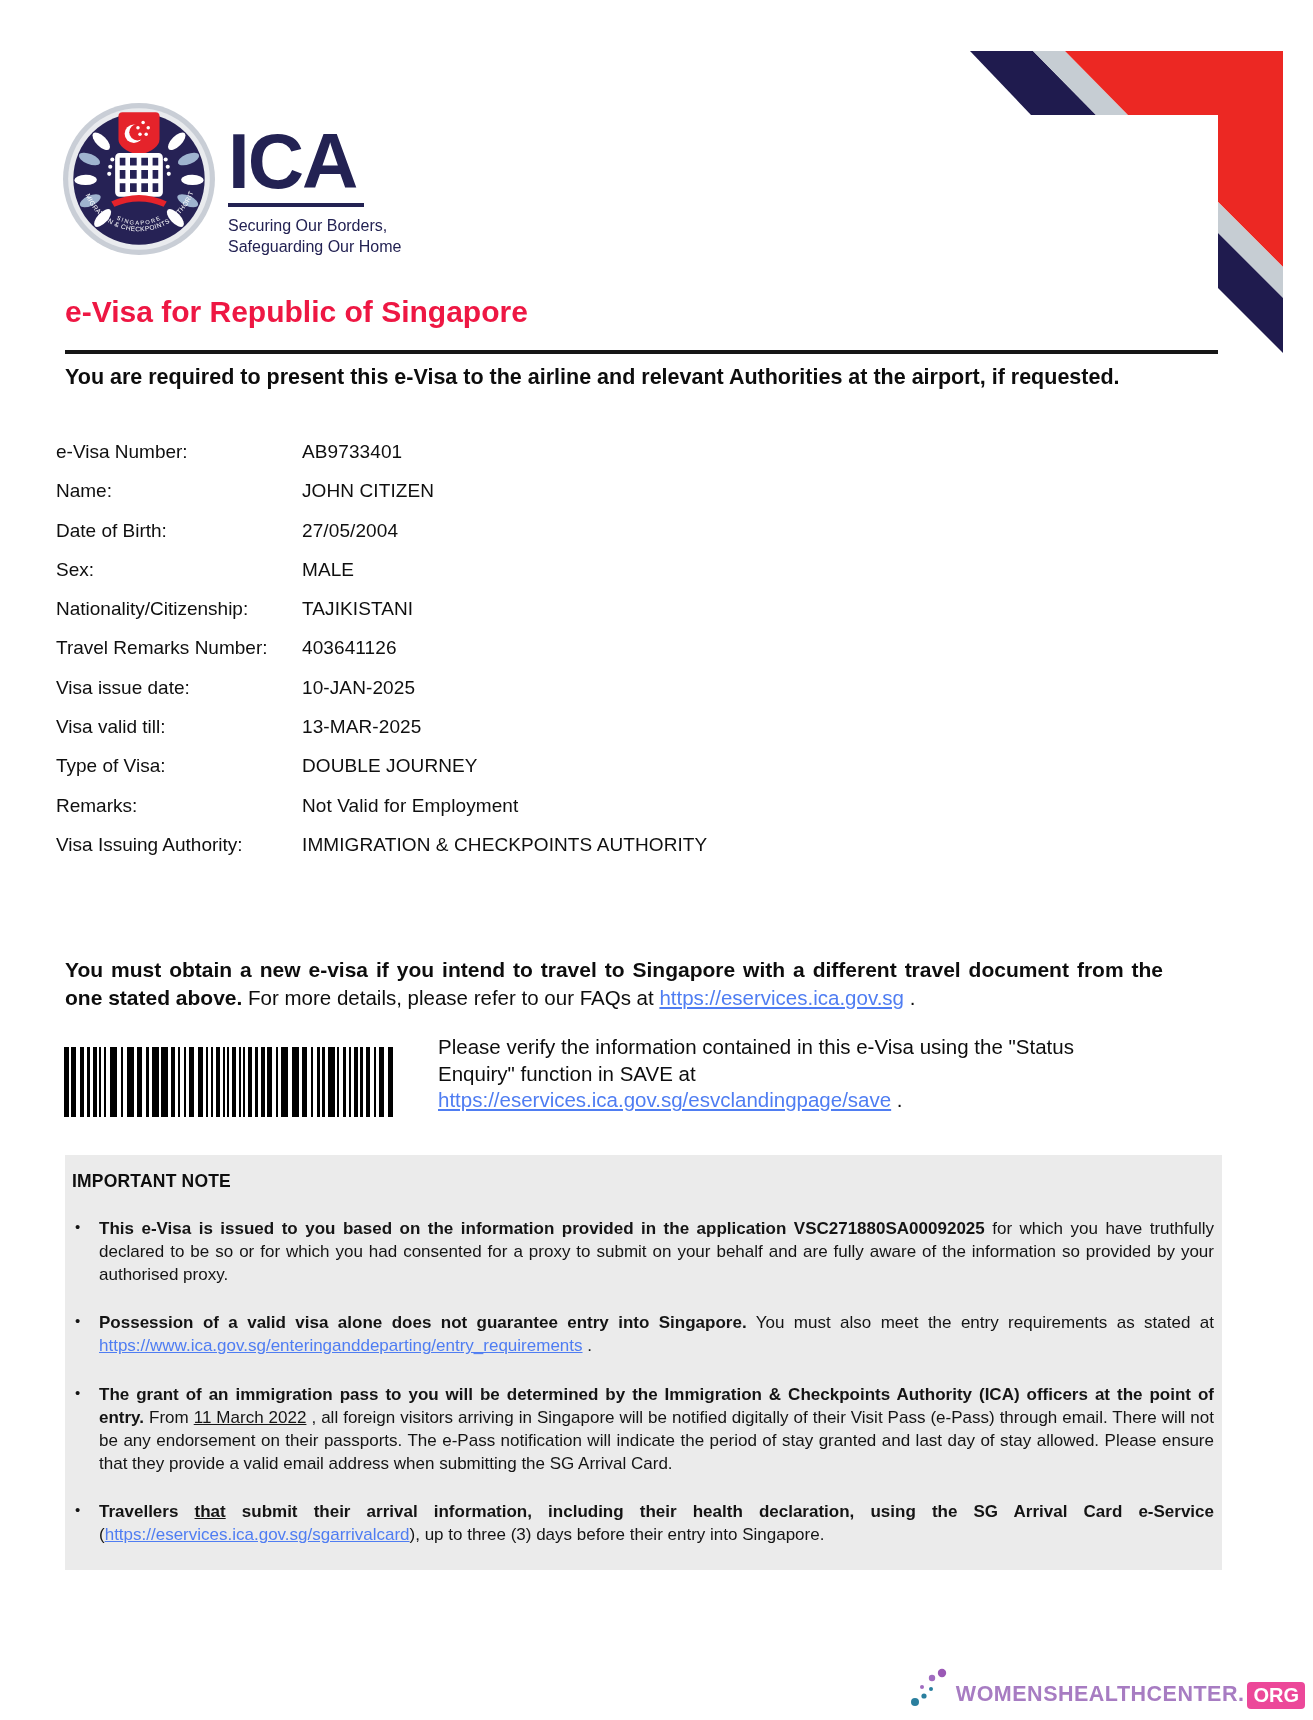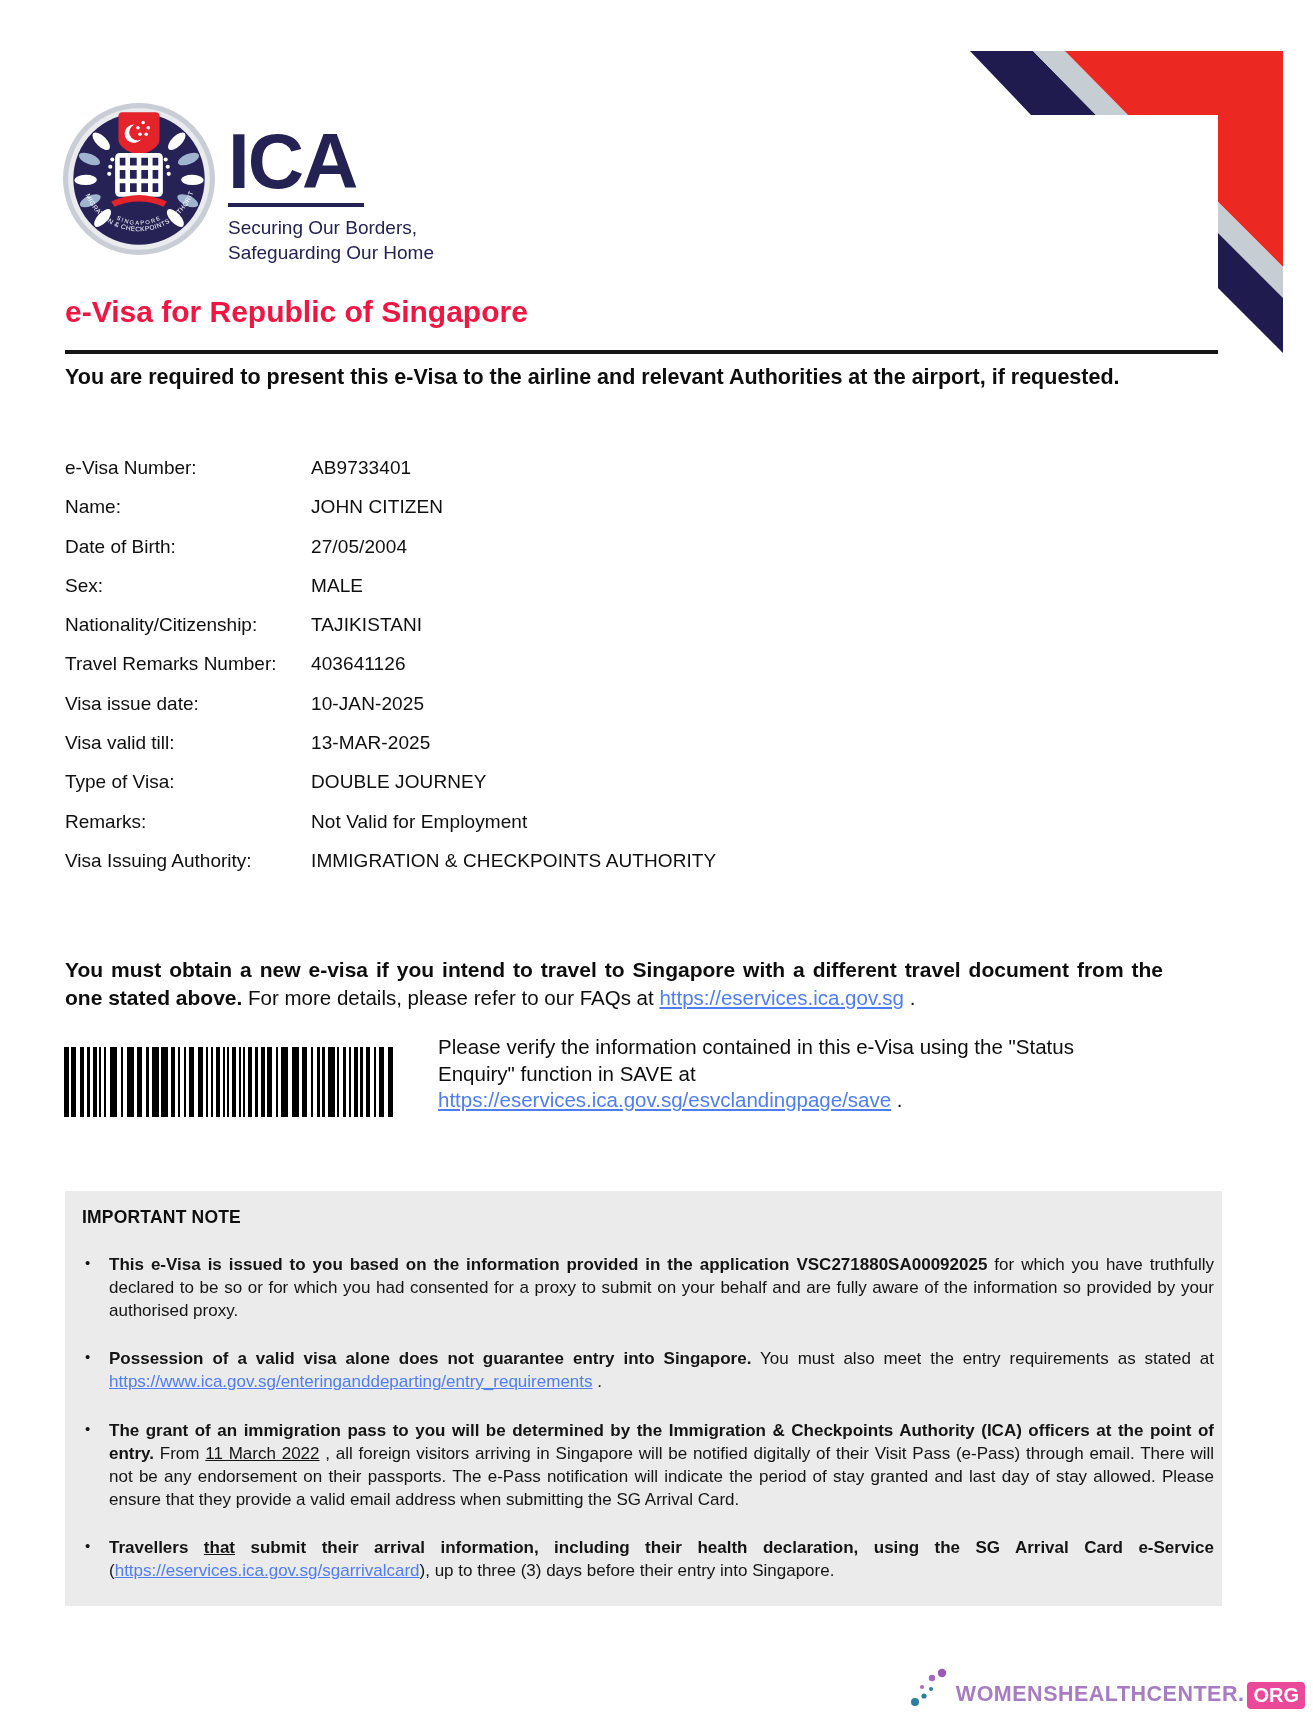--- a/index.html
+++ b/index.html
@@ -8,48 +8,48 @@
 
   
   .ribbon{position:absolute;top:0;left:0;width:1313px;height:380px;pointer-events:none;}
 
   
   .logo-row{position:absolute;left:62px;top:102px;display:flex;}
   .emblem{width:154px;height:154px;}
   .wordmark{margin-left:12px;padding-top:28px;}
   .wm-acr{font-size:78px;font-weight:700;color:#232253;line-height:.80;letter-spacing:-2px;}
   .wm-rule{width:136px;height:4px;background:#232253;margin-top:11px;}
-  .wm-tag{margin-top:9px;font-size:19px;line-height:1.3;color:#232253;font-weight:500;}
+  .wm-tag{margin-top:9px;font-size:16px;line-height:1.3;color:#232253;font-weight:500;}
 
   .title{position:absolute;left:65px;top:295px;font-size:30px;font-weight:700;color:#ee1743;}
   .divider{position:absolute;left:65px;top:350px;width:1153px;height:4px;background:#161616;}
 
   .intro{position:absolute;left:65px;top:364px;width:1098px;font-size:21.5px;font-weight:700;
          color:#0d0d0d;text-align:justify;line-height:1.3;}
 
-  .fields{position:absolute;left:65px;top:441px;width:1020px;margin-top:16px;}
+  .fields{position:absolute;left:56px;top:441px;width:1020px;}
   .frow{display:flex;height:39.3px;font-size:19px;color:#0f0f0f;}
   .flabel{width:246px;flex:0 0 246px;}
   .fvalue{letter-spacing:.1px;}
 
   .notice{position:absolute;left:65px;top:956px;width:1098px;font-size:21px;text-align:justify;
           line-height:1.33;color:#0d0d0d;}
   .notice .b{font-weight:700;}
   .notice .r{font-size:20.5px;}
 
   .barcode{position:absolute;left:64px;top:1047px;width:330px;height:70px;}
   .barcode i{position:absolute;top:0;bottom:0;background:#000;display:block;}
 
   .verify{position:absolute;left:438px;top:1034px;width:714px;font-size:20.5px;line-height:1.3;color:#0d0d0d;}
 
   a.link{color:#4f7df2;text-decoration:underline;cursor:pointer;}
   .u{text-decoration:underline;}
 
   .note-box{position:absolute;left:65px;top:1155px;width:1157px;background:#ebebeb;
-            padding:16px 8px 24px 17px;box-sizing:border-box;margin-top:36px;}
+            padding:16px 8px 24px 7px;box-sizing:border-box;}
   .note-heading{font-size:17.5px;font-weight:700;color:#0e0e0e;margin-bottom:25px;letter-spacing:.2px;}
   .bullet{display:flex;margin-bottom:25px;font-size:17px;line-height:1.36;color:#141414;}
   .bullet:last-child{margin-bottom:0;}
   .bmark{flex:0 0 24px;width:24px;padding-left:3px;font-size:15px;}
   .btext{flex:1;text-align:justify;}
   .b{font-weight:700;}
 
   .footer{position:absolute;right:8px;top:1664px;display:flex;align-items:flex-end;}
   .brand-dots{margin-right:-3px;margin-bottom:1px;}
   .brand{font-size:21.5px;color:#a77cc2;letter-spacing:.5px;line-height:1;padding-bottom:4px;font-weight:bold;}

